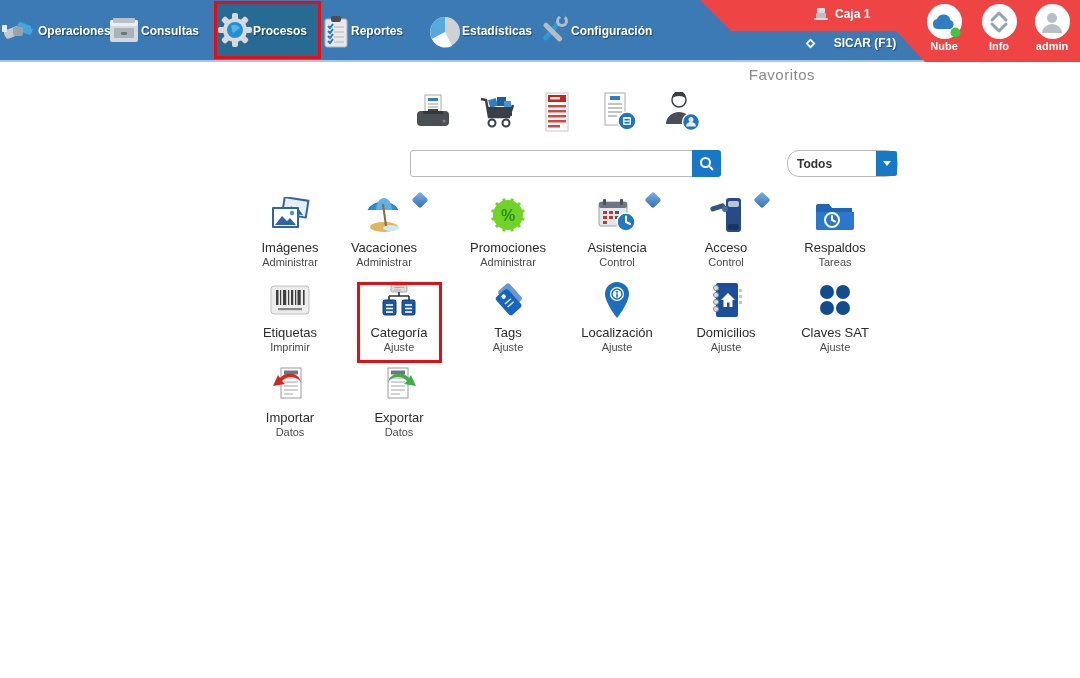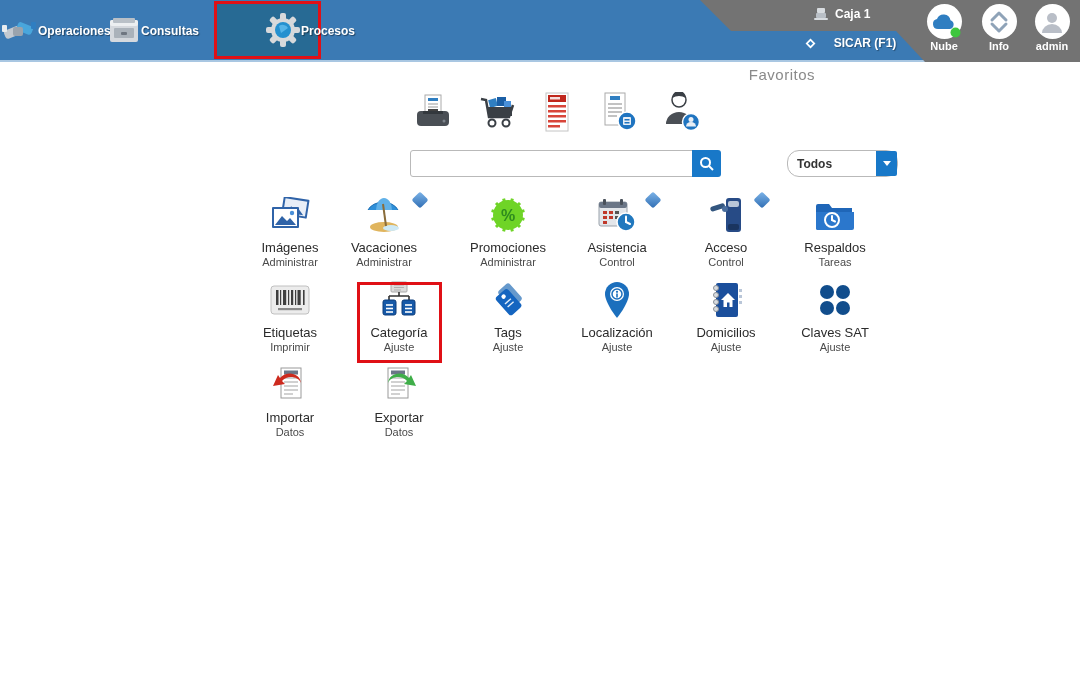--- a/index.html
+++ b/index.html
@@ -7,25 +7,25 @@
        font-family:"Liberation Sans","DejaVu Sans",sans-serif;}
 
   
   #topbar{position:absolute;left:0;top:0;width:1080px;height:60px;background:#3b7ab4;
           border-bottom:2px solid #a9c7e2;}
   .nav-item{position:absolute;top:0;width:107px;height:60px;display:flex;
             align-items:center;justify-content:flex-start;cursor:pointer;box-sizing:border-box;}
   .nav-item .nico{height:38px;display:flex;align-items:center;justify-content:center;margin-top:3px;}
   .nav-item .nlabel{color:#fff;font-size:12px;font-weight:bold;text-shadow:1px 1px 1px rgba(0,0,0,.45);
                     margin-top:1px;white-space:nowrap;}
-  .nav-item.selected{background:#276a94;border:3px solid #e01016;height:58px;top:1px;padding-left:48px;}
+  .nav-item.selected{background:#276a94;border:3px solid #e01016;height:58px;top:1px;}
   .nav-item.selected .nico{margin-top:0;}
 
   
-  #corner{position:absolute;left:695px;top:0;width:385px;height:62px;background:#737373;
+  #corner{position:absolute;left:695px;top:0;width:385px;height:62px;background:#ef4444;
           clip-path:polygon(5px 0px,385px 0px,385px 62px,230px 62px,201px 31px,36px 31px);}
   #caja{position:absolute;left:118px;top:7px;display:flex;align-items:center;gap:6px;
         color:#fff;font-size:12px;font-weight:bold;}
   .corner-btn{position:absolute;top:4px;width:56px;text-align:center;cursor:pointer;}
   .corner-btn .circ{width:35px;height:35px;border-radius:50%;background:#fff;margin:0 auto;
                     display:flex;align-items:center;justify-content:center;position:relative;}
   .corner-btn .clabel{color:#fff;font-size:11px;font-weight:bold;margin-top:1px;}
   #sicar{position:absolute;left:790px;top:36px;width:120px;display:flex;align-items:center;
          justify-content:center;gap:17px;color:#fff;font-size:12px;font-weight:bold;
          text-shadow:1px 1px 1px rgba(0,0,0,.35);cursor:pointer;}
@@ -105,22 +105,66 @@
             <rect x="15" y="1" width="6" height="34" rx="2" transform="rotate(135 18 18)"></rect>
             <circle cx="18" cy="18" r="12"></circle>
           </g>
           <circle cx="18" cy="18" r="8" fill="#2590cf"></circle>
           <path d="M14,14 A6,6 0 0 1 23,16 L16,21 Z" fill="#55b4e8"></path>
         </svg>
       </div>
       <div class="nlabel">Procesos</div>
     </div>
 
-
-
+    <div class="nav-item" style="left:321px">
+      <div class="nico">
+        <svg width="30" height="34" viewBox="0 0 30 34">
+          <rect x="4" y="4" width="22" height="28" rx="2" fill="#e9e9e9" stroke="#b3b3b3"></rect>
+          <rect x="10" y="1" width="10" height="6" rx="2" fill="#4a4f55"></rect>
+          <g stroke="#c4c4c4" stroke-width="1.5">
+            <line x1="13" y1="12" x2="23" y2="12"></line>
+              <line x1="13" y1="17" x2="23" y2="17"></line>
+            <line x1="13" y1="22" x2="23" y2="22"></line>
+              <line x1="13" y1="27" x2="23" y2="27"></line>
+          </g>
+          <g stroke="#2178be" stroke-width="2" fill="none">
+            <path d="M7,11 l2,2 3,-4"></path>
+              <path d="M7,16 l2,2 3,-4"></path>
+              <path d="M7,21 l2,2 3,-4"></path>
+              <path d="M7,26 l2,2 3,-4"></path>
+          </g>
+        </svg>
+      </div>
+      <div class="nlabel">Reportes</div>
+    </div>
+
+    <div class="nav-item" style="left:428px">
+      <div class="nico">
+        <svg width="34" height="34" viewBox="0 0 34 34">
+          <circle cx="17" cy="17" r="15" fill="#cfd2d5"></circle>
+          <path d="M17,17 L17,2 A15,15 0 0 0 4,24 Z" fill="#56aadd"></path>
+          <path d="M17,17 L4,24 A15,15 0 0 0 24,31 Z" fill="#ffffff"></path>
+        </svg>
+      </div>
+      <div class="nlabel">Estadísticas</div>
+    </div>
+
+    <div class="nav-item" style="left:535px">
+      <div class="nico">
+        <svg width="36" height="34" viewBox="0 0 36 34">
+          <rect x="15" y="2" width="5" height="26" rx="2" fill="#2f9ad6" transform="rotate(40 18 15)"></rect>
+          <rect x="22" y="-2" width="7" height="10" rx="2" fill="#1c6fae" transform="rotate(40 25 3)"></rect>
+          <rect x="14" y="6" width="5" height="24" rx="2" fill="#b5bcc4" transform="rotate(-45 16 16)"></rect>
+          <circle cx="27" cy="6" r="6" fill="#b5bcc4"></circle>
+          <circle cx="27" cy="6" r="3" fill="#3b7ab4"></circle>
+          <rect x="25" y="-2" width="4" height="6" fill="#3b7ab4" transform="rotate(-45 27 1)"></rect>
+        </svg>
+      </div>
+      <div class="nlabel">Configuración</div>
+    </div>
 
     <div id="sicar">
       <svg width="13" height="13" viewBox="0 0 13 13">
         <rect x="3" y="3" width="7" height="7" transform="rotate(45 6.5 6.5)" fill="#fff"></rect>
         <rect x="4.7" y="4.7" width="3.6" height="3.6" transform="rotate(45 6.5 6.5)" fill="#2f7ec1"></rect>
       </svg>
       <span>SICAR (F1)</span>
     </div>
 
     <div id="corner">

